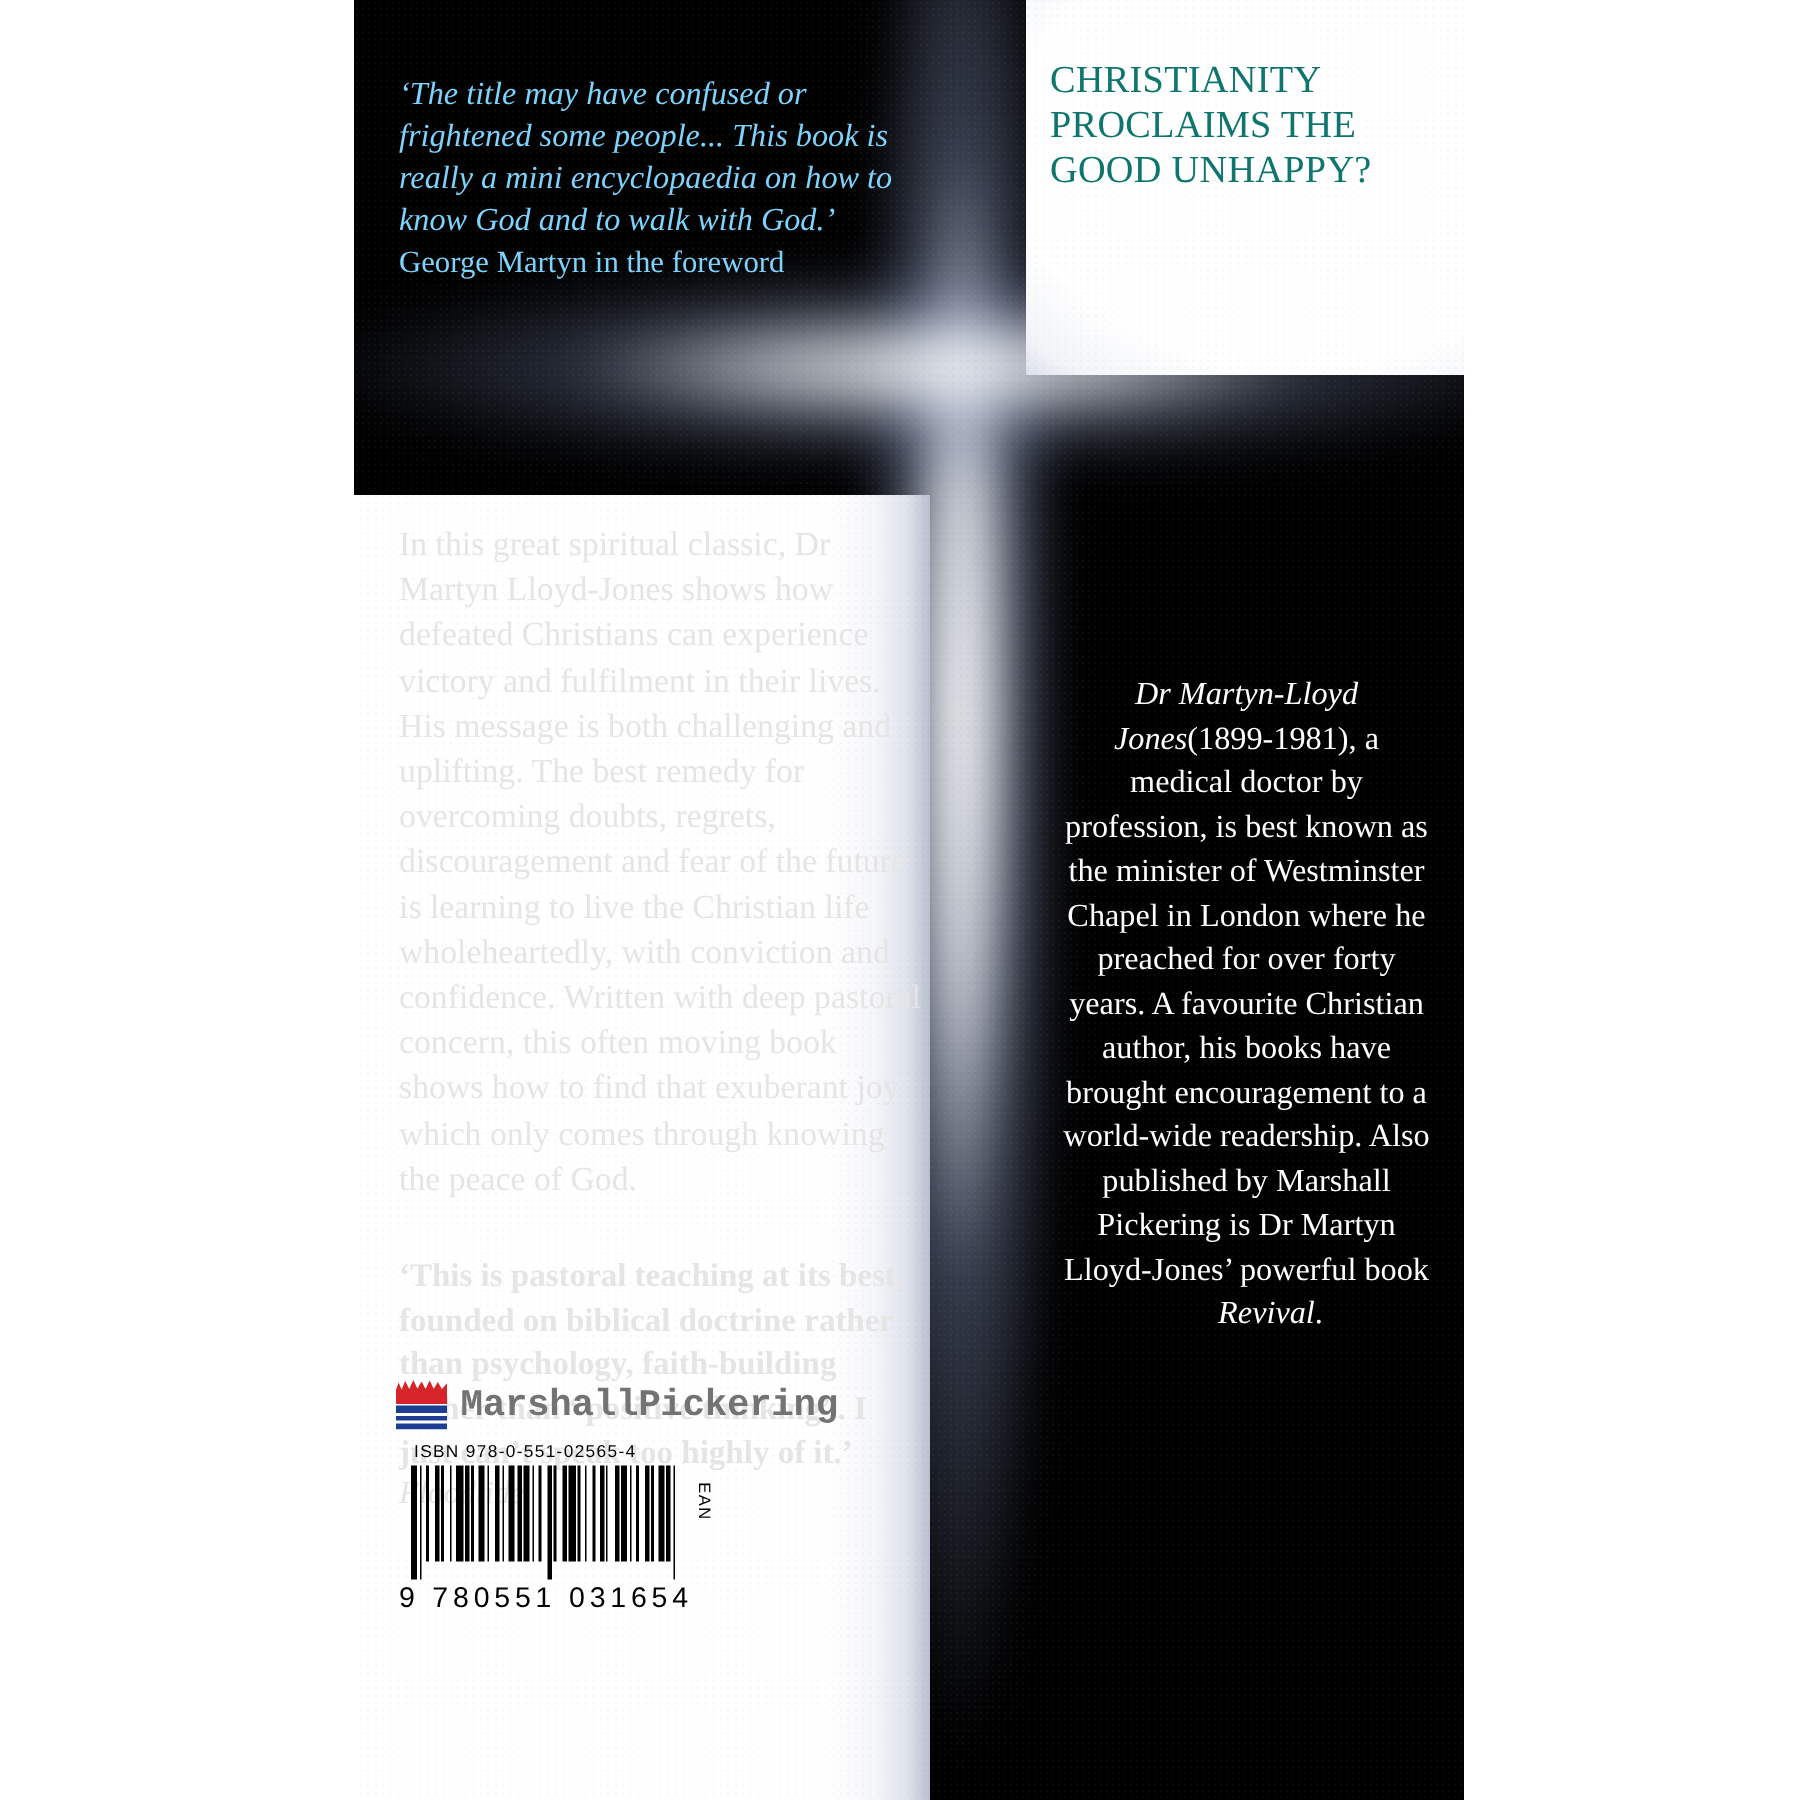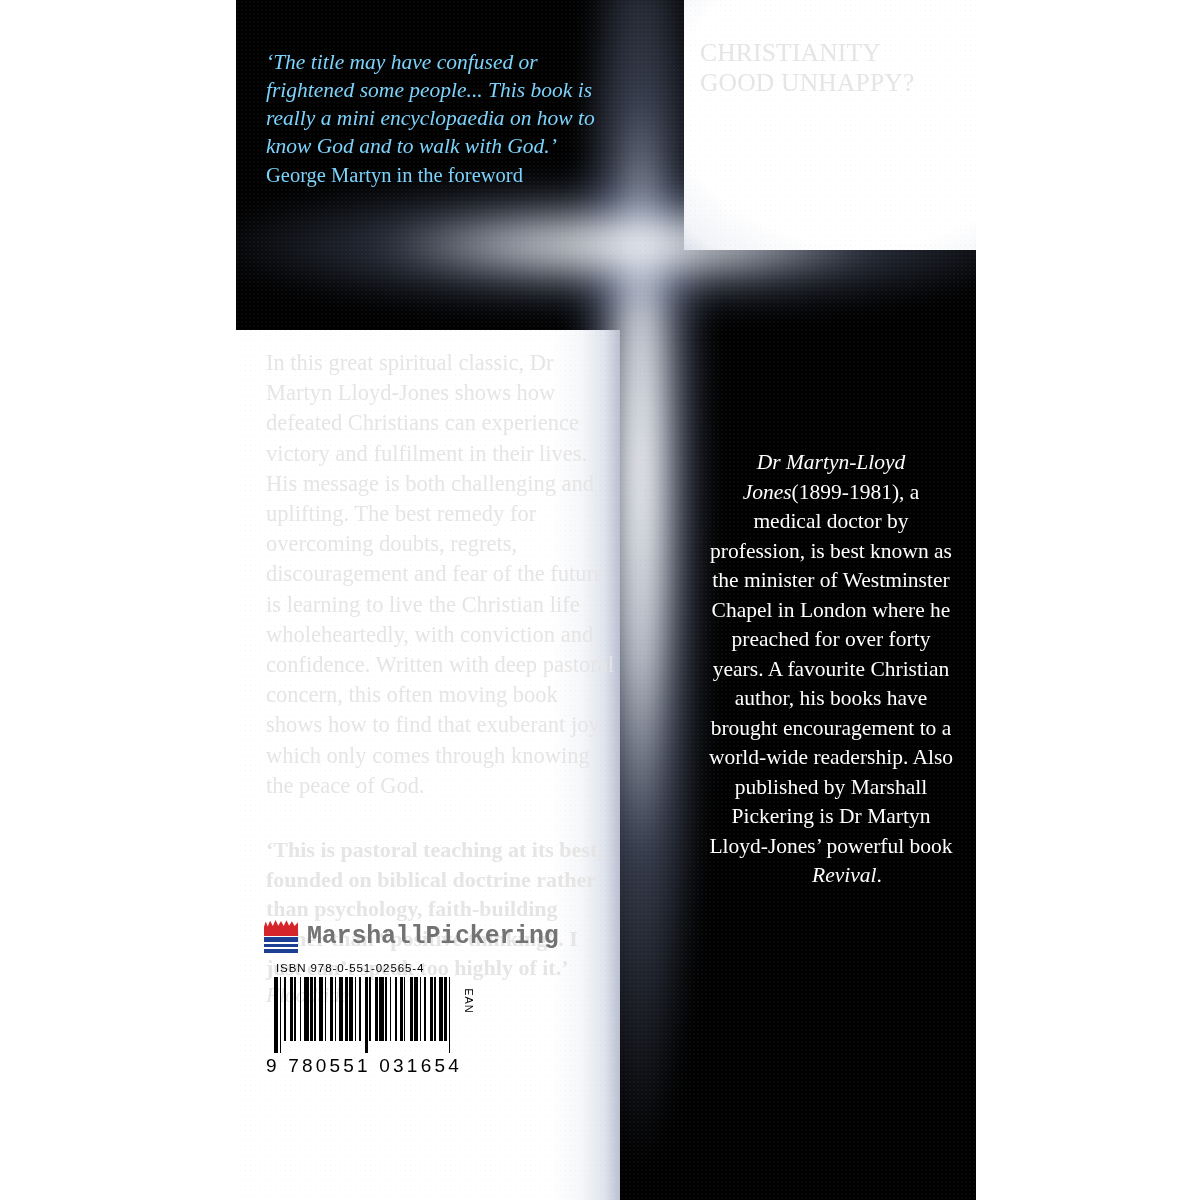--- a/index.html
+++ b/index.html
@@ -119,21 +119,21 @@
     line-height: 27px;
     margin: 2px 0 0 0;
   }
 
   #headline {
     position: absolute;
     left: 464px;
     top: 38px;
     width: 268px;
     z-index: 6;
-    color: #e5e5e5;
+    color: #0f766e;
     font-size: 25.5px;
     line-height: 30px;
     letter-spacing: .2px;
   }
   #headline div { white-space: nowrap; }
 
   #blurb {
     position: absolute;
     left: 30px;
     top: 348px;
@@ -275,20 +275,21 @@
     <div class="panel-white" id="panel-headline"></div>
     <div class="panel-white" id="panel-blurb"></div>
 
     <div class="quote-top">
       <p class="q">‘The title may have confused or frightened some people... This book is really a mini encyclopaedia on how to know God and to walk with God.’</p>
       <p class="attrib">George Martyn in the foreword</p>
     </div>
 
     <div id="headline">
       <div>CHRISTIANITY</div>
+      <div>PROCLAIMS THE</div>
       <div>GOOD UNHAPPY?</div>
     </div>
 
     <div id="blurb">
       <p class="body">In this great spiritual classic, Dr Martyn Lloyd-Jones shows how defeated Christians can experience victory and fulfilment in their lives. His message is both challenging and uplifting. The best remedy for overcoming doubts, regrets, discouragement and fear of the future is learning to live the Christian life wholeheartedly, with conviction and confidence. Written with deep pastoral concern, this often moving book shows how to find that exuberant joy which only comes through knowing the peace of God.</p>
       <p class="review">‘This is pastoral teaching at its best, founded on biblical doctrine rather than psychology, faith-building rather than “positive thinking”. I just can’t speak too highly of it.’</p>
       <p class="review-src">Floodtide</p>
     </div>
 
     <div id="publisher">

